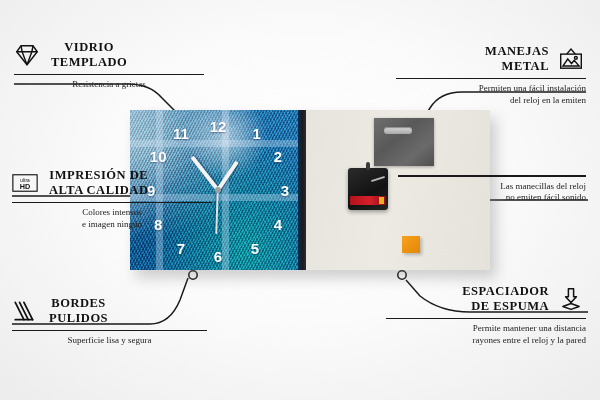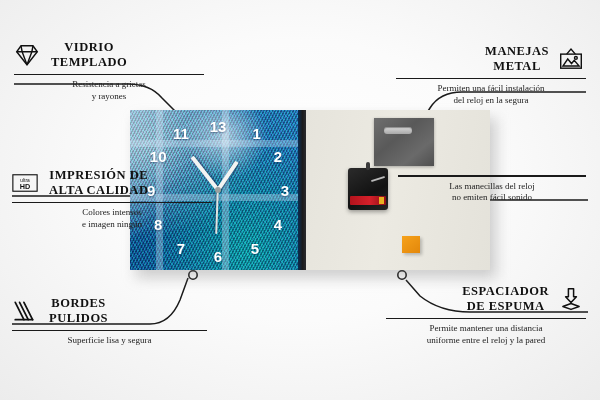--- a/index.html
+++ b/index.html
@@ -105,21 +105,21 @@
   .co-desc{
     font-family:"Liberation Serif",serif;color:#222;font-size:9px;
     line-height:1.3;white-space:nowrap;
   }
   .co-head{display:flex;align-items:center;gap:9px;}
   .ico{flex:0 0 auto;width:28px;height:26px;}
   .ico svg{display:block;width:26px;height:26px;}
   .left .co-head{justify-content:flex-start;}
   .left .co-title,.left .co-desc{text-align:center;}
   .right .co-head{justify-content:flex-end;}
-  .right .co-title,.right .co-desc{text-align:center;}
+  .right .co-title,.right .co-desc{text-align:right;}
 
   #wires{position:absolute;left:0;top:0;width:600px;height:400px;pointer-events:none;}
 </style>
 </head>
 <body>
 
 <div id="stage">
 
   <svg id="wires" viewBox="0 0 600 400">
     <g fill="none" stroke="#1a1a1a" stroke-width="1.5">
@@ -144,21 +144,21 @@
     <div class="panel-shadow"></div>
 
     <div class="clock">
       <div class="wave"></div>
       <div class="grid-v" style="left:26px"></div>
       <div class="grid-v" style="left:92px"></div>
       <div class="grid-h" style="top:30px"></div>
       <div class="grid-h" style="top:84px"></div>
       <div class="glare"></div>
 
-      <div class="numeral" style="left:50%;top:16px">13</div>
+      <div class="numeral" style="left:50%;top:16px">12</div>
       <div class="numeral" style="left:72%;top:23px">1</div>
       <div class="numeral" style="left:84%;top:46px">2</div>
       <div class="numeral" style="left:88%;top:80px">3</div>
       <div class="numeral" style="left:84%;top:114px">4</div>
       <div class="numeral" style="left:71%;top:138px">5</div>
       <div class="numeral" style="left:50%;top:146px">6</div>
       <div class="numeral" style="left:29%;top:138px">7</div>
       <div class="numeral" style="left:16%;top:114px">8</div>
       <div class="numeral" style="left:12%;top:80px">9</div>
       <div class="numeral" style="left:16%;top:46px">10</div>
@@ -196,21 +196,20 @@
         </g>
           </svg>
       </span>
       <div>
         <div class="co-title">VIDRIO</div>
         <div class="co-title">TEMPLADO</div>
       </div>
     </div>
     <div class="co-rule"></div>
     <div class="co-desc">Resistencia a grietas</div>
-    <div class="co-desc">y rayones</div>
   </div>
 
   <div class="callout left" style="left:12px;top:168px;width:200px">
     <div class="co-head">
       <span class="ico">
         <svg viewBox="0 0 30 24">
           <rect x="1" y="2.5" width="28" height="19" fill="none" stroke="#111" stroke-width="1.3"></rect>
           <text x="15" y="10.5" font-family="Liberation Sans, sans-serif" font-size="5.6" text-anchor="middle" fill="#111">ultra</text>
           <text x="15" y="18.5" font-family="Liberation Sans, sans-serif" font-size="8.4" font-weight="bold" text-anchor="middle" fill="#111">HD</text>
         </svg>
@@ -258,21 +257,21 @@
           <rect x="2.5" y="7.5" width="19" height="13"></rect>
           <path d="M4.5 18.5 9 12l3.5 4.2L15 13.2l4.5 5.3z"></path>
           <circle cx="16.5" cy="11" r="1.3"></circle>
           <path d="M8 7.5 12 2.8 16 7.5"></path>
         </g>
           </svg>
       </span>
     </div>
     <div class="co-rule"></div>
     <div class="co-desc">Permiten una fácil instalación</div>
-    <div class="co-desc">del reloj en la segura</div>
+    <div class="co-desc">del reloj en la emiten</div>
   </div>
 
   <div class="callout right" style="left:398px;top:172px;width:188px">
     <div class="co-rule"></div>
     <div class="co-desc">Las manecillas del reloj</div>
     <div class="co-desc">no emiten fácil sonido</div>
   </div>
 
   <div class="callout right" style="left:386px;top:284px;width:200px">
     <div class="co-head">
@@ -284,16 +283,16 @@
         <svg viewBox="0 0 24 24">
             <g fill="none" stroke="#111" stroke-width="1.4" stroke-linejoin="round">
           <path d="M9.6 2.5h4.8v7.5h2.6L12 15.3 7 10h2.6z"></path>
           <path d="M12 16.2 4.5 19 12 21.6 19.5 19z"></path>
         </g>
           </svg>
       </span>
     </div>
     <div class="co-rule"></div>
     <div class="co-desc">Permite mantener una distancia</div>
-    <div class="co-desc">uniforme entre el reloj y la pared</div>
+    <div class="co-desc">rayones entre el reloj y la pared</div>
   </div>
 
 </div>
 
 </body></html>

